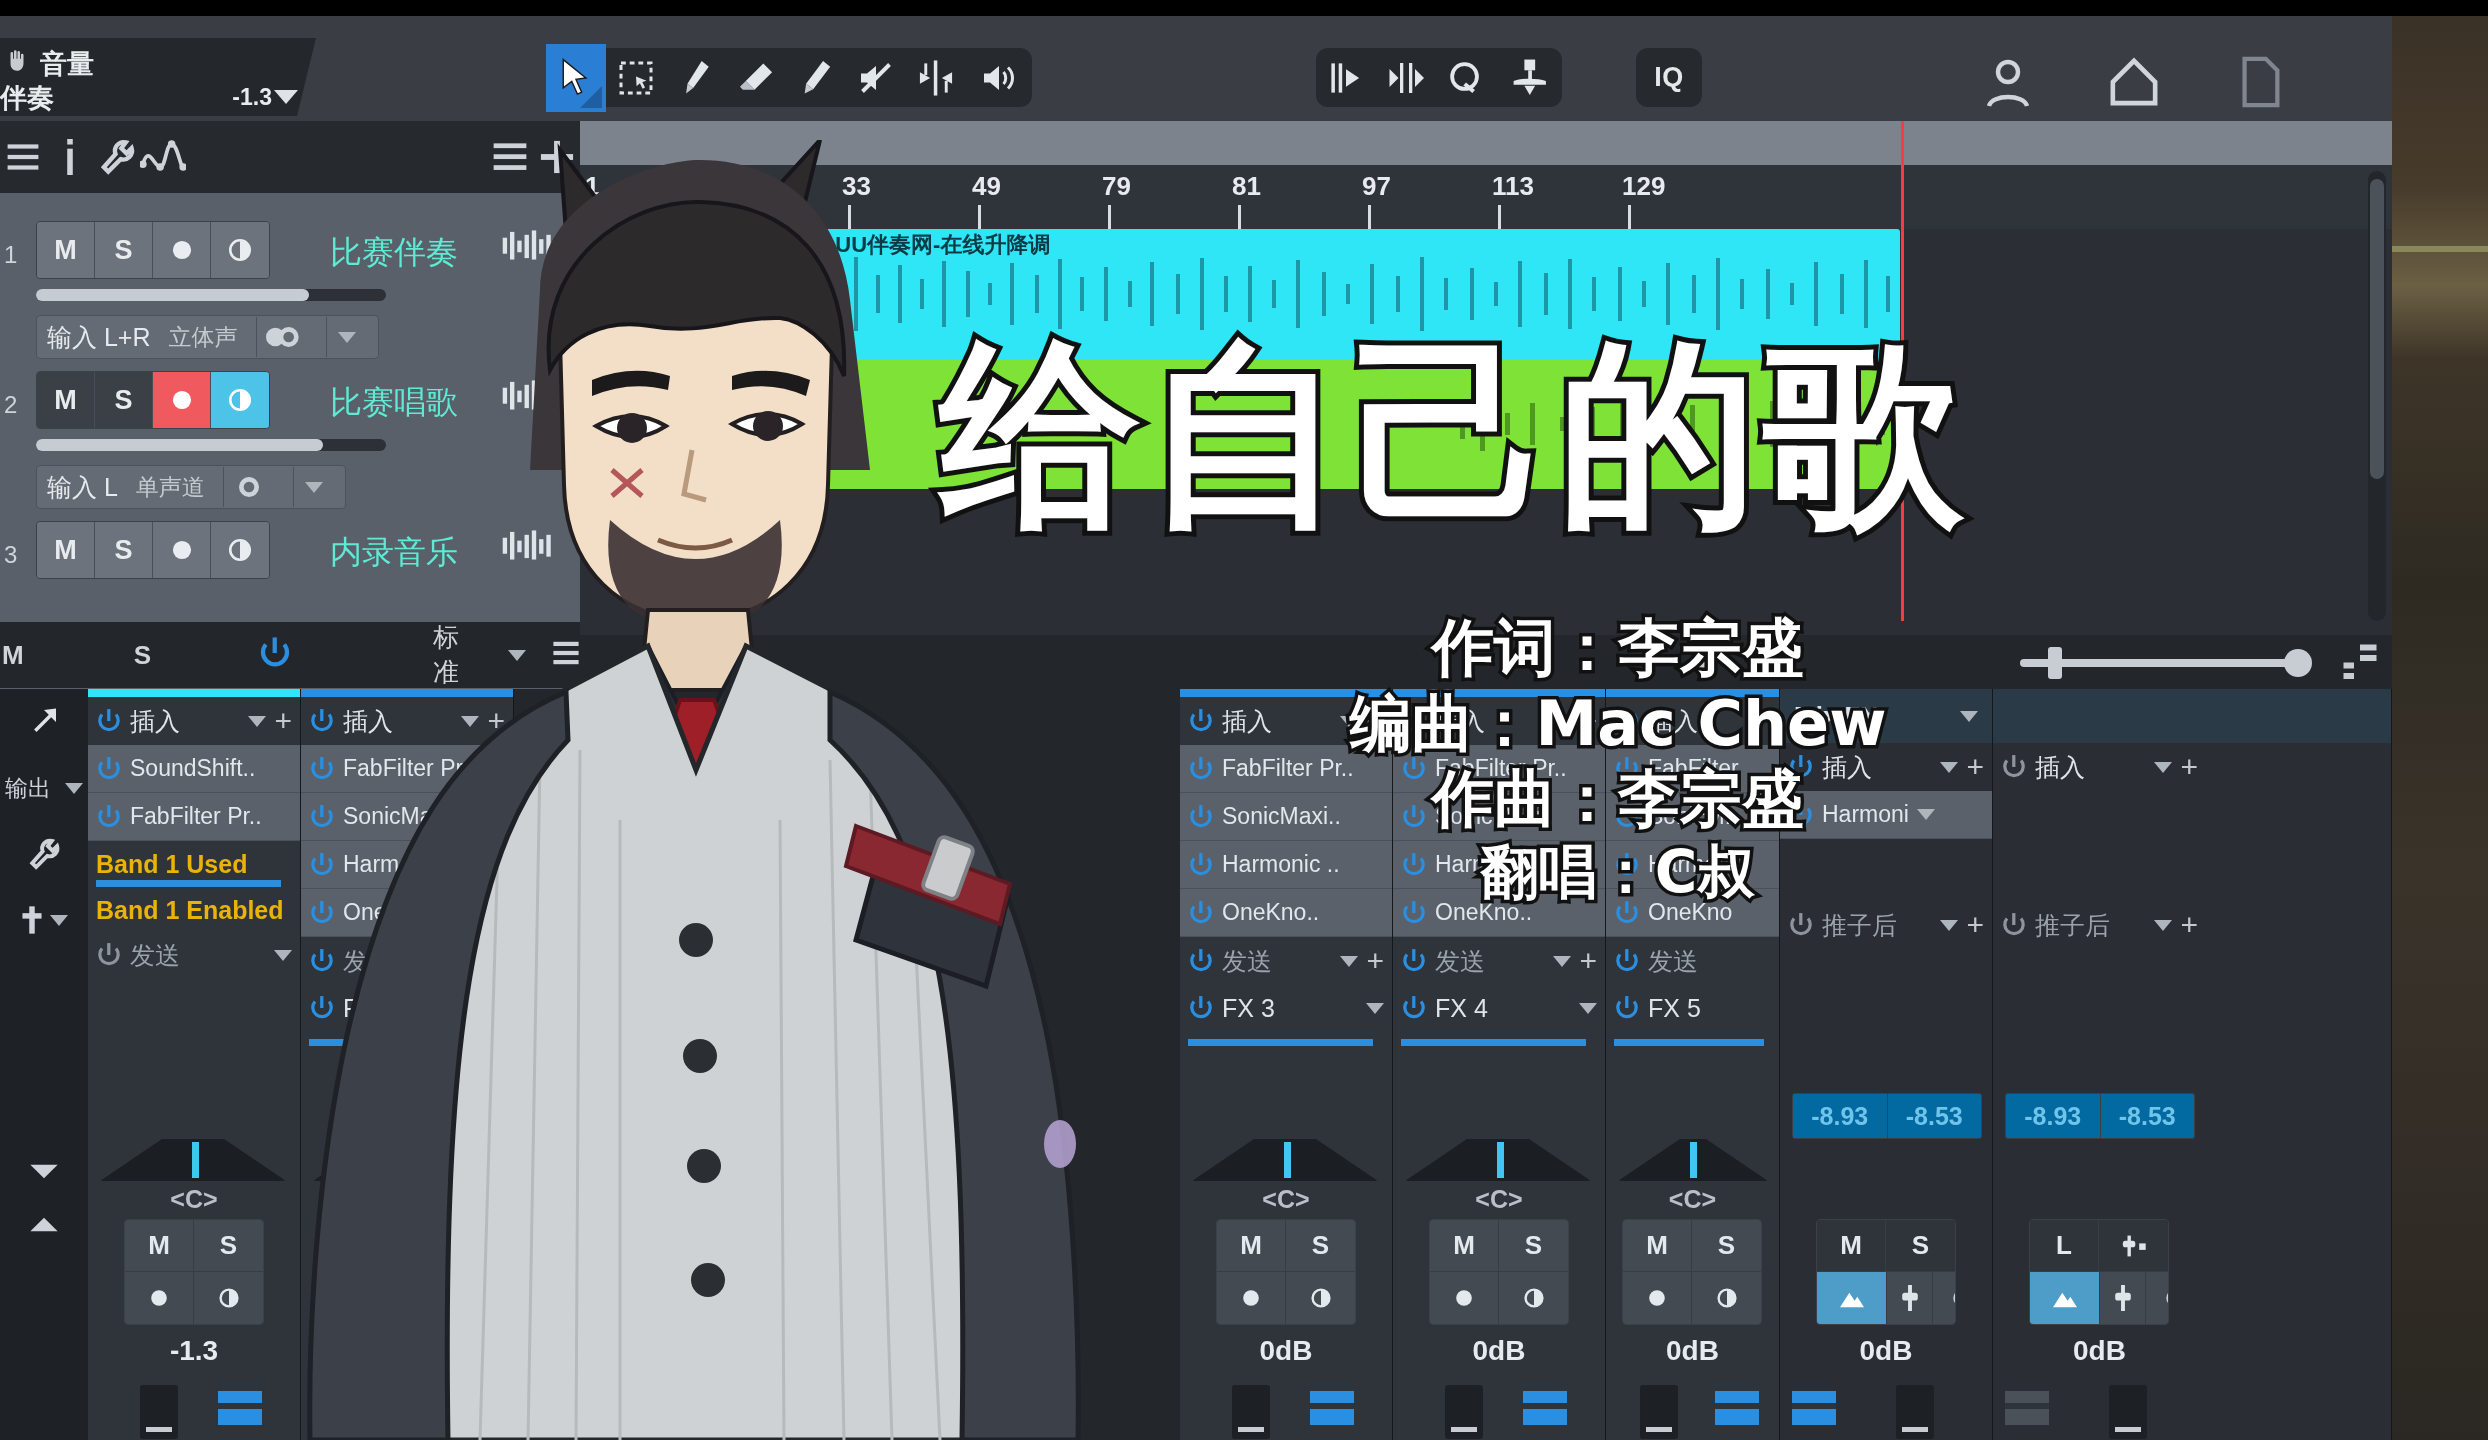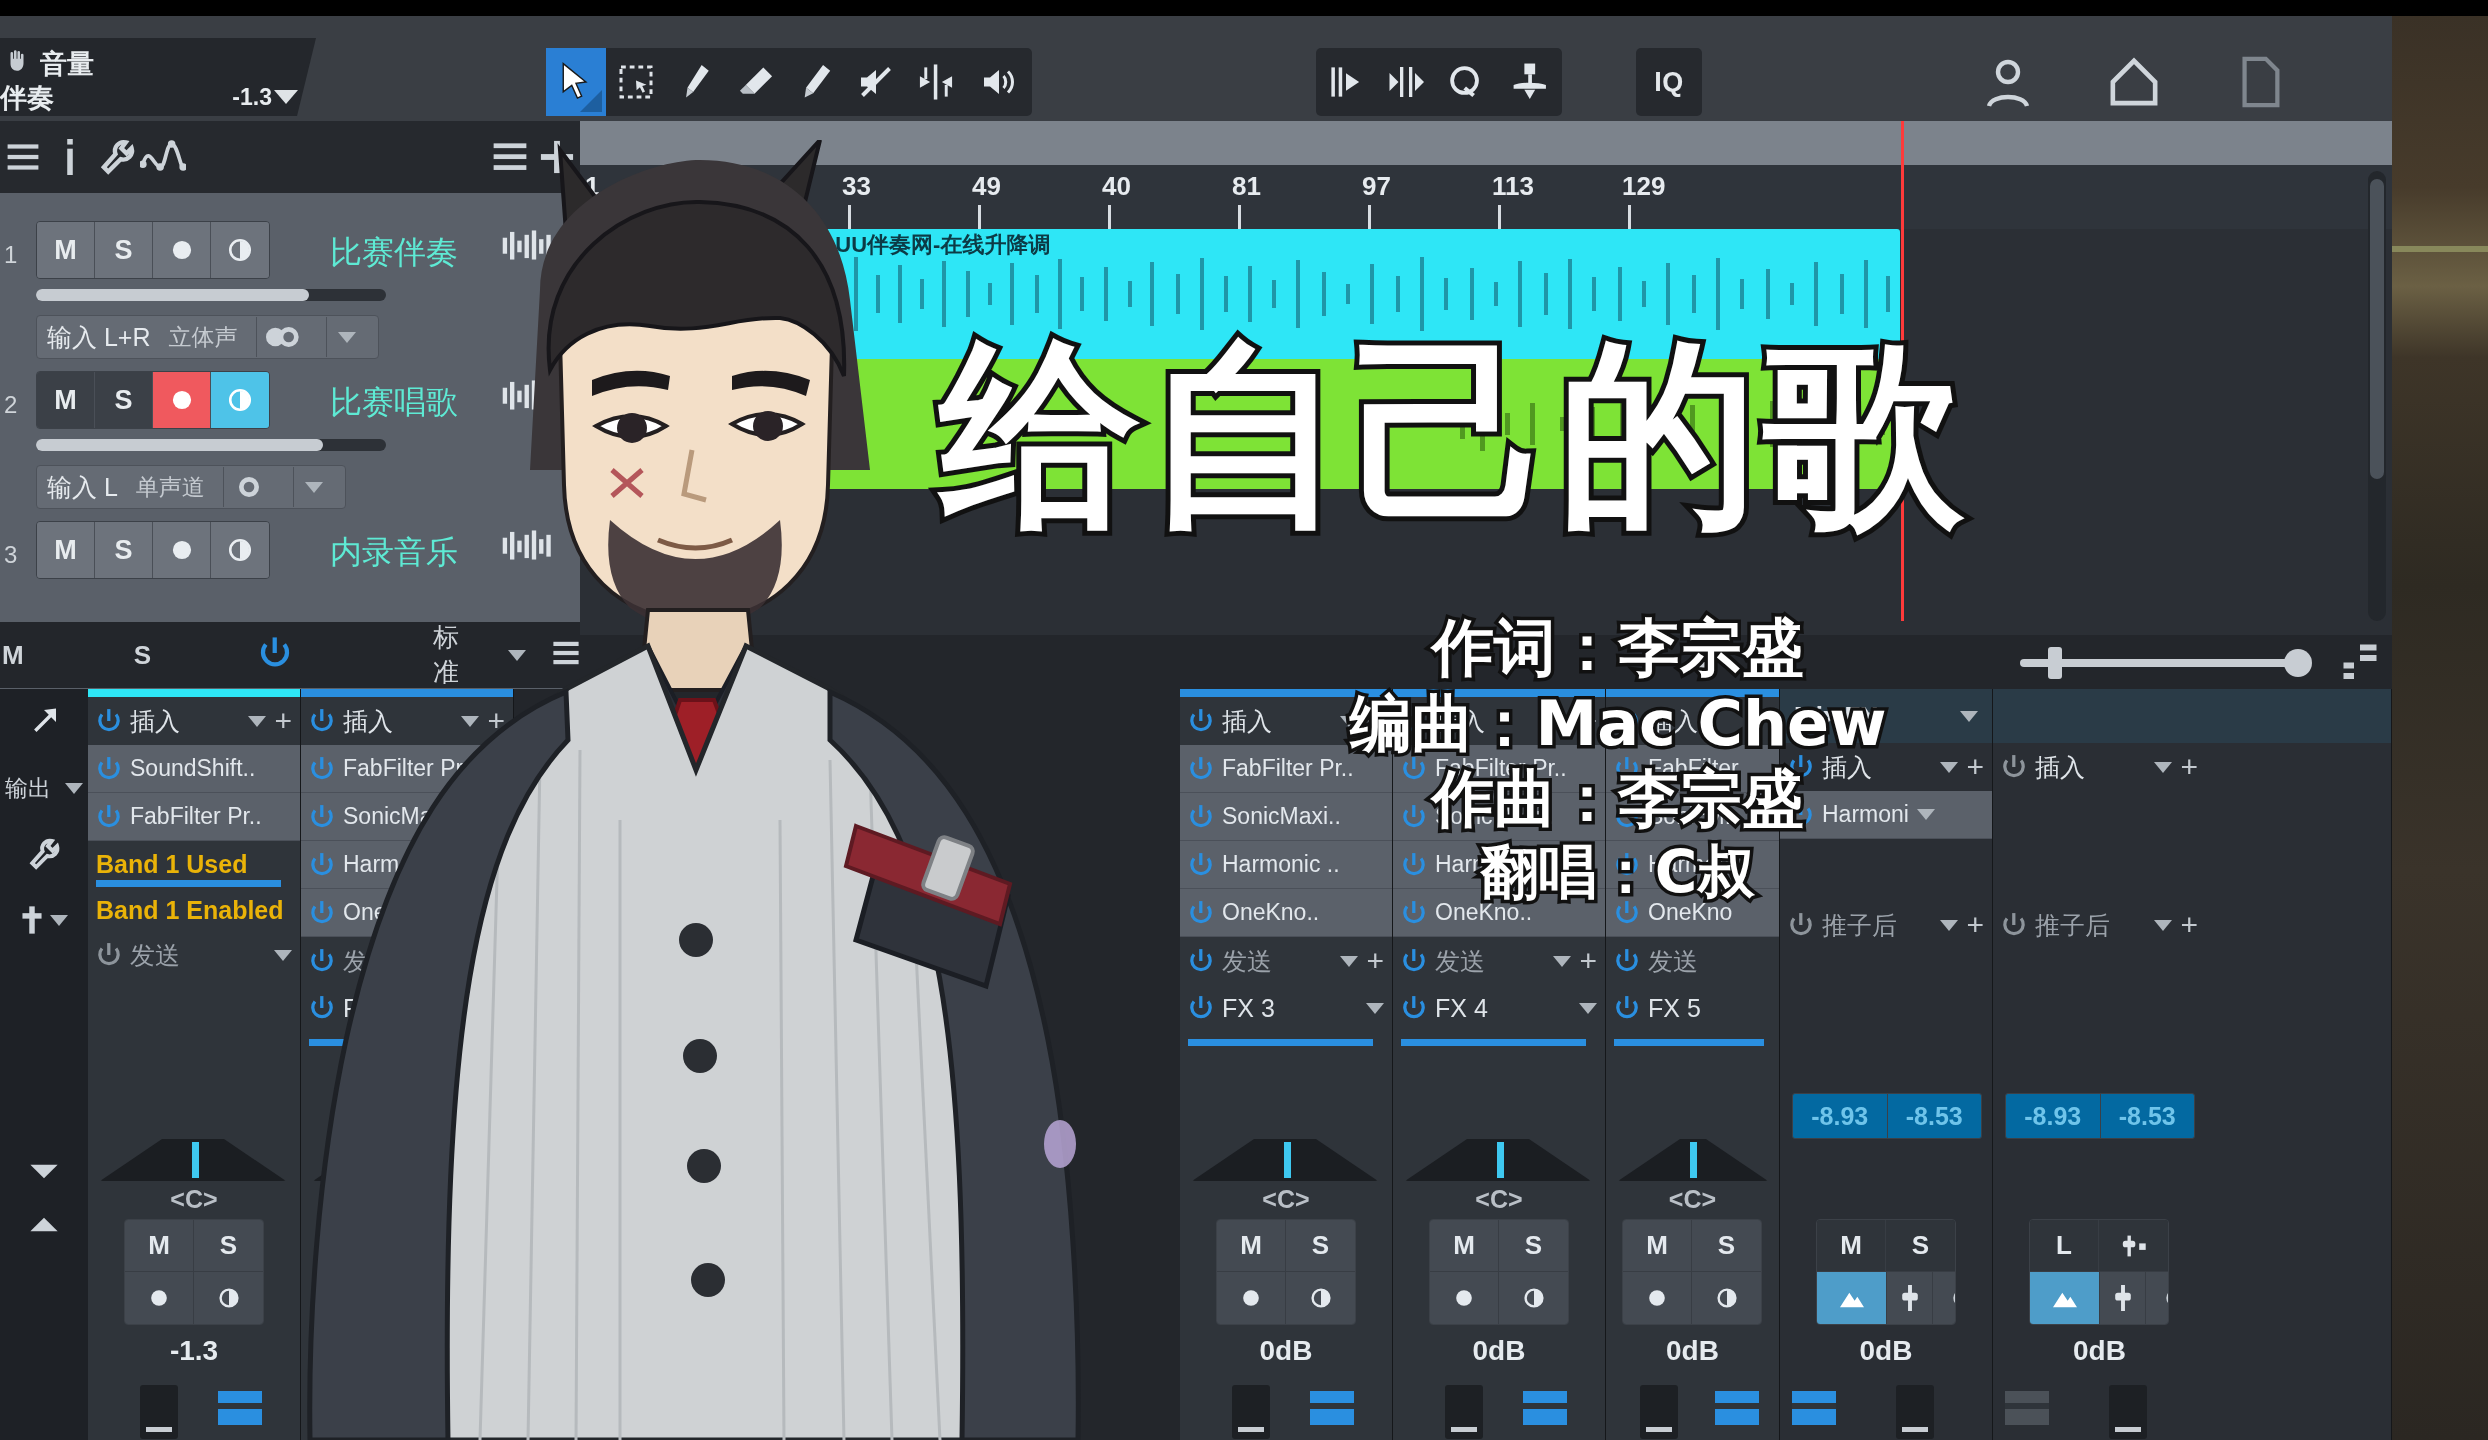--- a/index.html
+++ b/index.html
@@ -23,21 +23,21 @@
   .toolbar { position:absolute; left:0; top:16px; width:2392px; height:105px; background:#3a3e44; z-index:20;}
   .vol-readout { position:absolute; left:0; top:22px; width:316px; height:78px; background:#24272c;
      clip-path:polygon(0 0, 100% 0, 94% 100%, 0 100%); }
   .vol-readout .hand { position:absolute; left:4px; top:10px; width:26px; height:26px; }
   .vol-readout .lbl1 { position:absolute; left:40px; top:8px; font-size:27px; color:#e8ecef; font-weight:bold;}
   .vol-readout .lbl2 { position:absolute; left:0px; top:42px; font-size:27px; color:#e8ecef; font-weight:bold;}
   .vol-readout .val  { position:absolute; right:44px; top:46px; font-size:23px; color:#e8ecef; font-weight:bold;}
   .vol-readout .caret{ position:absolute; right:18px; top:52px; width:0;height:0;
       border-left:12px solid transparent;border-right:12px solid transparent;border-top:14px solid #dfe3e6;}
 
-  .tgroup { position:absolute; top:32px; height:68px; background:#26292e; border-radius:5px; display:flex; align-items:center;justify-content:flex-end;}
+  .tgroup { position:absolute; top:32px; height:59px; background:#26292e; border-radius:12px; display:flex; align-items:center;justify-content:flex-end;}
   .tgroup.g1 { left:546px; }
   .tgroup.g2 { left:1316px; }
   .tgroup.g3 { left:1636px; }
   .tbtn { width:60px; height:68px; display:flex; align-items:center; justify-content:center; position:relative;}
   .tbtn.wide{ width:66px; }
   .tbtn.active { background:#2a7fd4; }
   .tbtn.active::after{content:"";position:absolute;right:4px;bottom:4px;border-left:11px solid transparent;border-top:11px solid transparent;border-right:11px solid #1d5fa0;border-bottom:11px solid #1d5fa0;}
   .tbtn svg { display:block; }
   .bracket { position:absolute; left:554px; top:48px; font-size:40px; color:#c9ced3; font-family:"Liberation Serif",serif;}
   .iq { color:#e4e8eb; font-size:27px; font-weight:bold; letter-spacing:.5px;}
@@ -460,21 +460,21 @@
       </div>
     </div>
   </div>
 
   <div class="arrange">
     <div class="ruler"></div>
     <div class="ruler2">
       <div class="tick" style="left:5px">1</div>
       <div class="tick" style="left:262px">33</div>
       <div class="tick" style="left:392px">49</div>
-      <div class="tick" style="left:522px">40</div>
+      <div class="tick" style="left:522px">79</div>
       <div class="tick" style="left:652px">81</div>
       <div class="tick" style="left:782px">97</div>
       <div class="tick" style="left:912px">113</div>
       <div class="tick" style="left:1042px">129</div>
       <div class="tickline" style="left:268px"></div>
         <div class="tickline" style="left:398px"></div>
       <div class="tickline" style="left:528px"></div>
         <div class="tickline" style="left:658px"></div>
       <div class="tickline" style="left:788px"></div>
         <div class="tickline" style="left:918px"></div>

